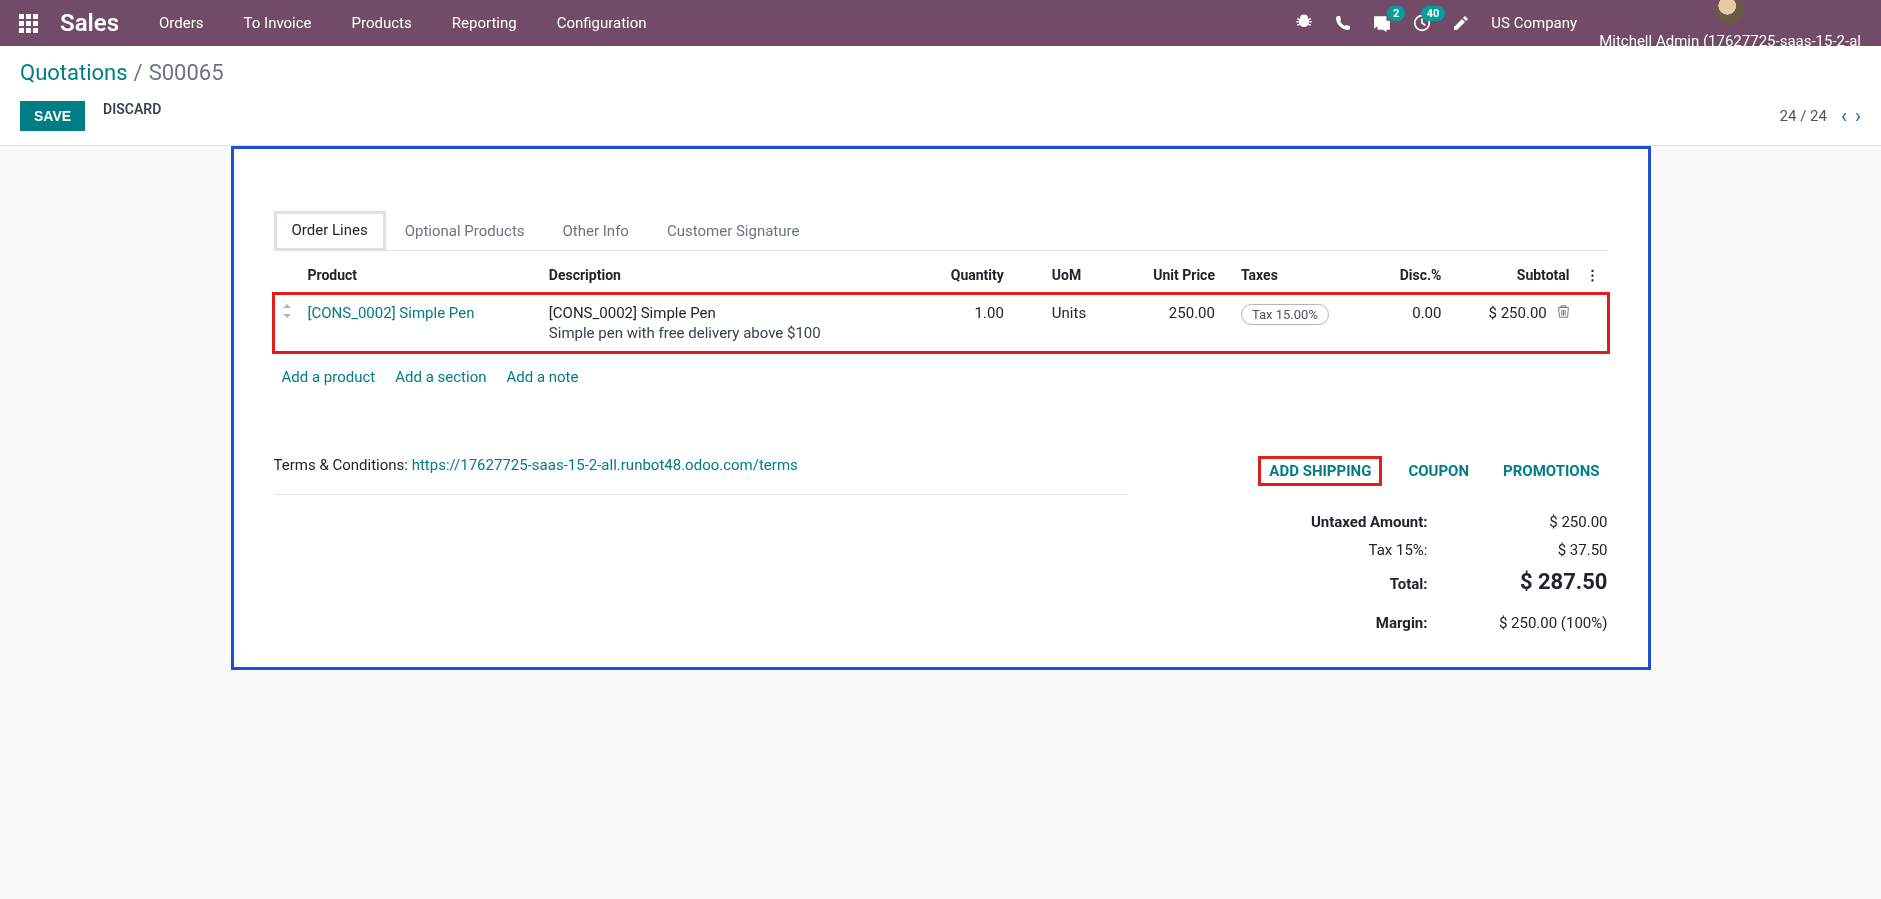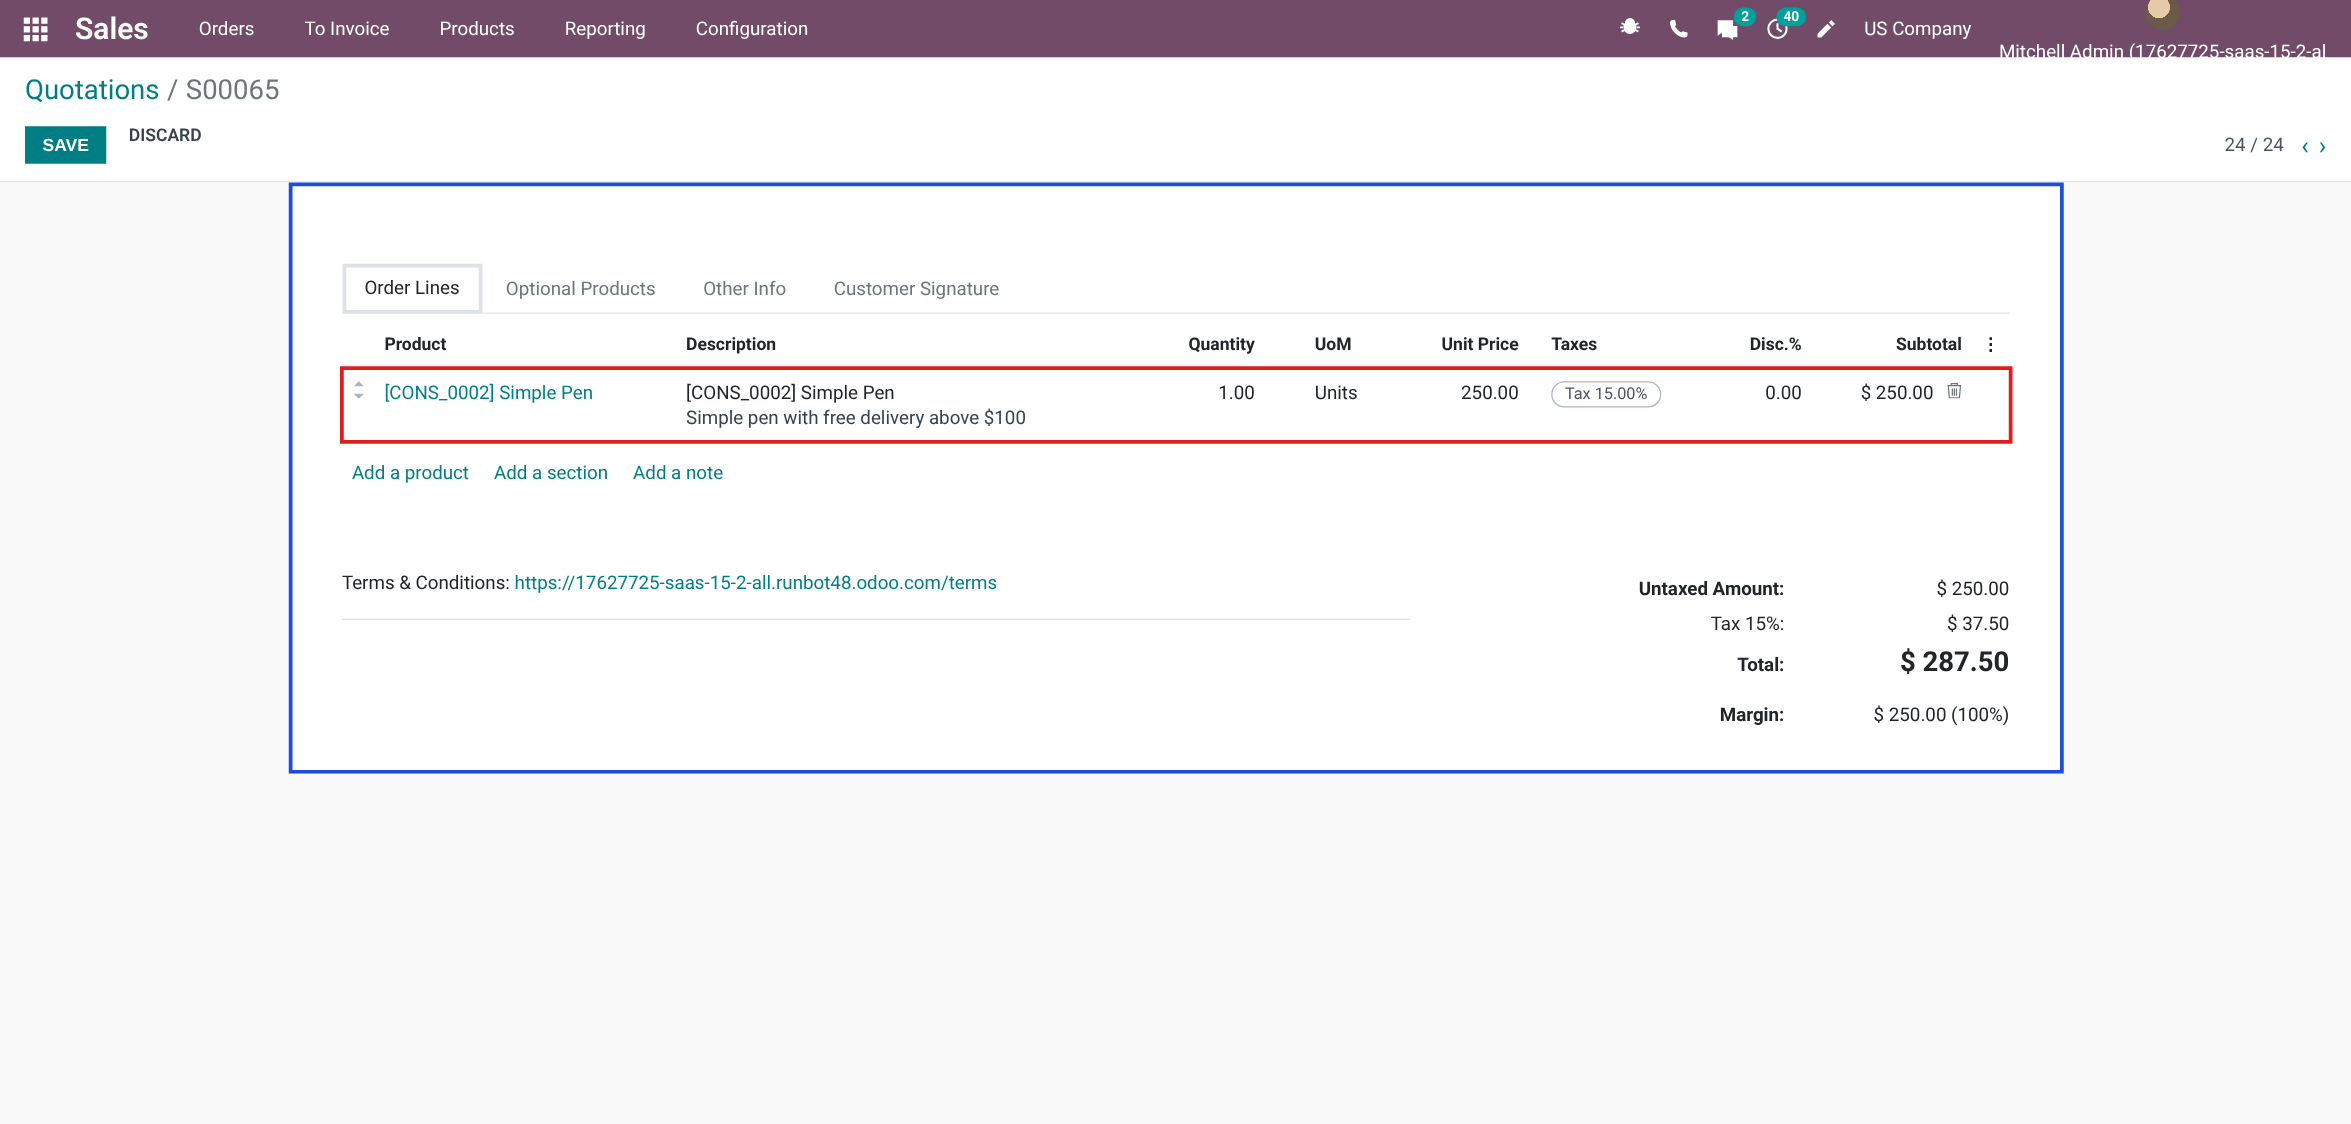--- a/index.html
+++ b/index.html
@@ -230,20 +230,25 @@
       <a>Add a product</a>
       <a>Add a section</a>
       <a>Add a note</a>
     </div>
 
     <div class="bottom">
       <div class="terms">
         <span>Terms &amp; Conditions: </span><a>https://17627725-saas-15-2-all.runbot48.odoo.com/terms</a>
       </div>
       <div class="totals-box">
+        <div class="action-btns">
+          <span class="action-btn highlight-red">ADD SHIPPING</span>
+          <span class="action-btn">COUPON</span>
+          <span class="action-btn">PROMOTIONS</span>
+        </div>
         <div class="totals">
           <div class="total-row">
             <div class="total-label bold">Untaxed Amount:</div>
             <div class="total-val">$ 250.00</div>
           </div>
           <div class="total-row">
             <div class="total-label">Tax 15%:</div>
             <div class="total-val">$ 37.50</div>
           </div>
           <div class="total-row">

